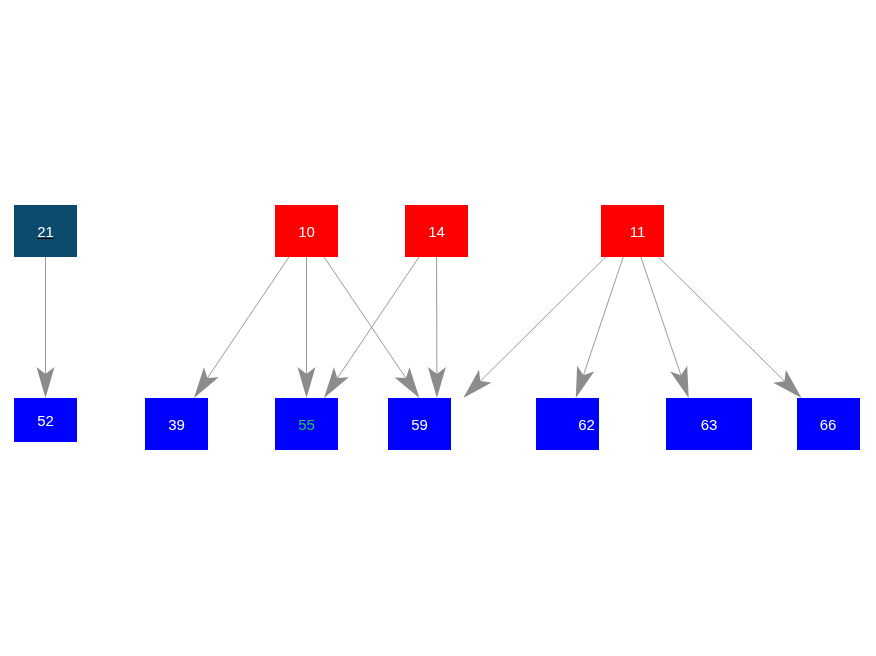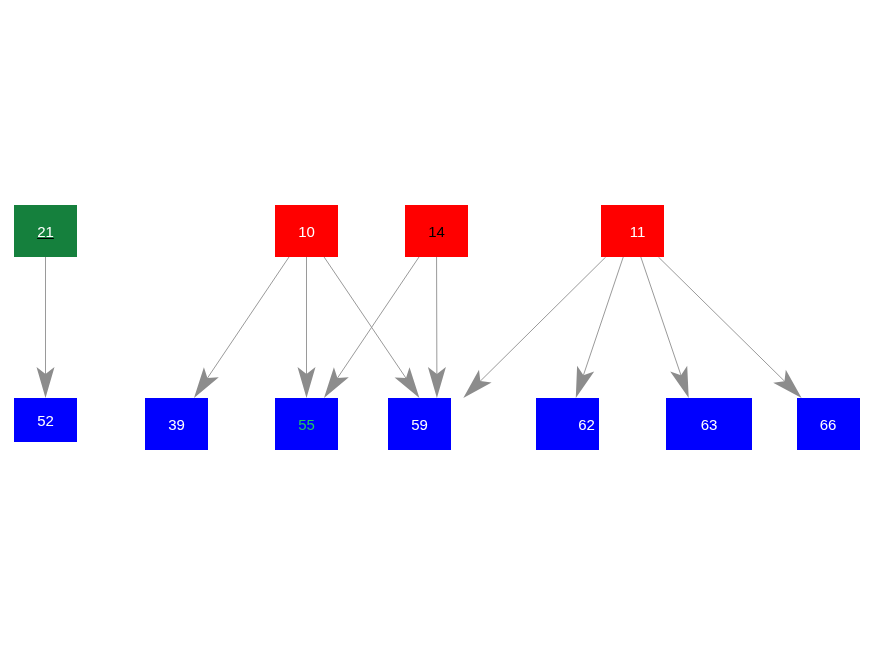--- a/index.html
+++ b/index.html
@@ -55,28 +55,28 @@
       <line x1="605.7305699481865" y1="257" x2="468.2446255865347" y2="393.07583211178877" stroke="#9a9a9a" stroke-width="1"></line>
       <polygon points="463.3,398.0 491.6,382.6 480.3,381.1 479.0,369.8" fill="#8c8c8c"></polygon>
       <line x1="623.2435233160621" y1="257" x2="577.9906838219222" y2="391.3661234210621" stroke="#9a9a9a" stroke-width="1"></line>
       <polygon points="575.8,398.0 594.2,371.5 583.4,375.3 577.1,365.7" fill="#8c8c8c"></polygon>
       <line x1="640.8238341968912" y1="257" x2="686.4265413996031" y2="391.371335727075" stroke="#9a9a9a" stroke-width="1"></line>
       <polygon points="688.7,398.0 687.2,365.8 681.0,375.3 670.2,371.5" fill="#8c8c8c"></polygon>
       <line x1="658.4041450777202" y1="257" x2="796.6080829190104" y2="393.08857144576024" stroke="#9a9a9a" stroke-width="1"></line>
       <polygon points="801.6,398.0 785.8,369.8 784.5,381.2 773.2,382.7" fill="#8c8c8c"></polygon>
     </svg>
   <div id="node-layer">
-      <div class="graph-node" style="left: 14px; top: 205px; width: 63px; height: 52px; background: #15803d; text-decoration: underline;">
+      <div class="graph-node" style="left: 14px; top: 205px; width: 63px; height: 52px; background: #0c4a6e; text-decoration: underline;">
         <span class="node-label" style="color: rgb(255, 255, 255);">21</span>
       </div>
       <div class="graph-node" style="left: 275px; top: 205px; width: 63px; height: 52px; background: rgb(255, 0, 0);">
         <span class="node-label" style="color: rgb(255, 255, 255);">10</span>
       </div>
       <div class="graph-node" style="left: 405px; top: 205px; width: 63px; height: 52px; background: rgb(255, 0, 0);">
-        <span class="node-label" style="color: #000000;">14</span>
+        <span class="node-label" style="color: #ffffff;">14</span>
       </div>
       <div class="graph-node" style="left: 600.5px; top: 205px; width: 63px; height: 52px; background: rgb(255, 0, 0);">
         <span class="node-label" style="color: #ffffff; margin-left: 11px;">11</span>
       </div>
       <div class="graph-node" style="left: 14px; top: 398px; width: 63px; height: 44px; background: rgb(0, 0, 255);">
         <span class="node-label" style="color: rgb(255, 255, 255);">52</span>
       </div>
       <div class="graph-node" style="left: 145px; top: 398px; width: 63px; height: 52px; background: rgb(0, 0, 255);">
         <span class="node-label" style="color: rgb(255, 255, 255);">39</span>
       </div>

